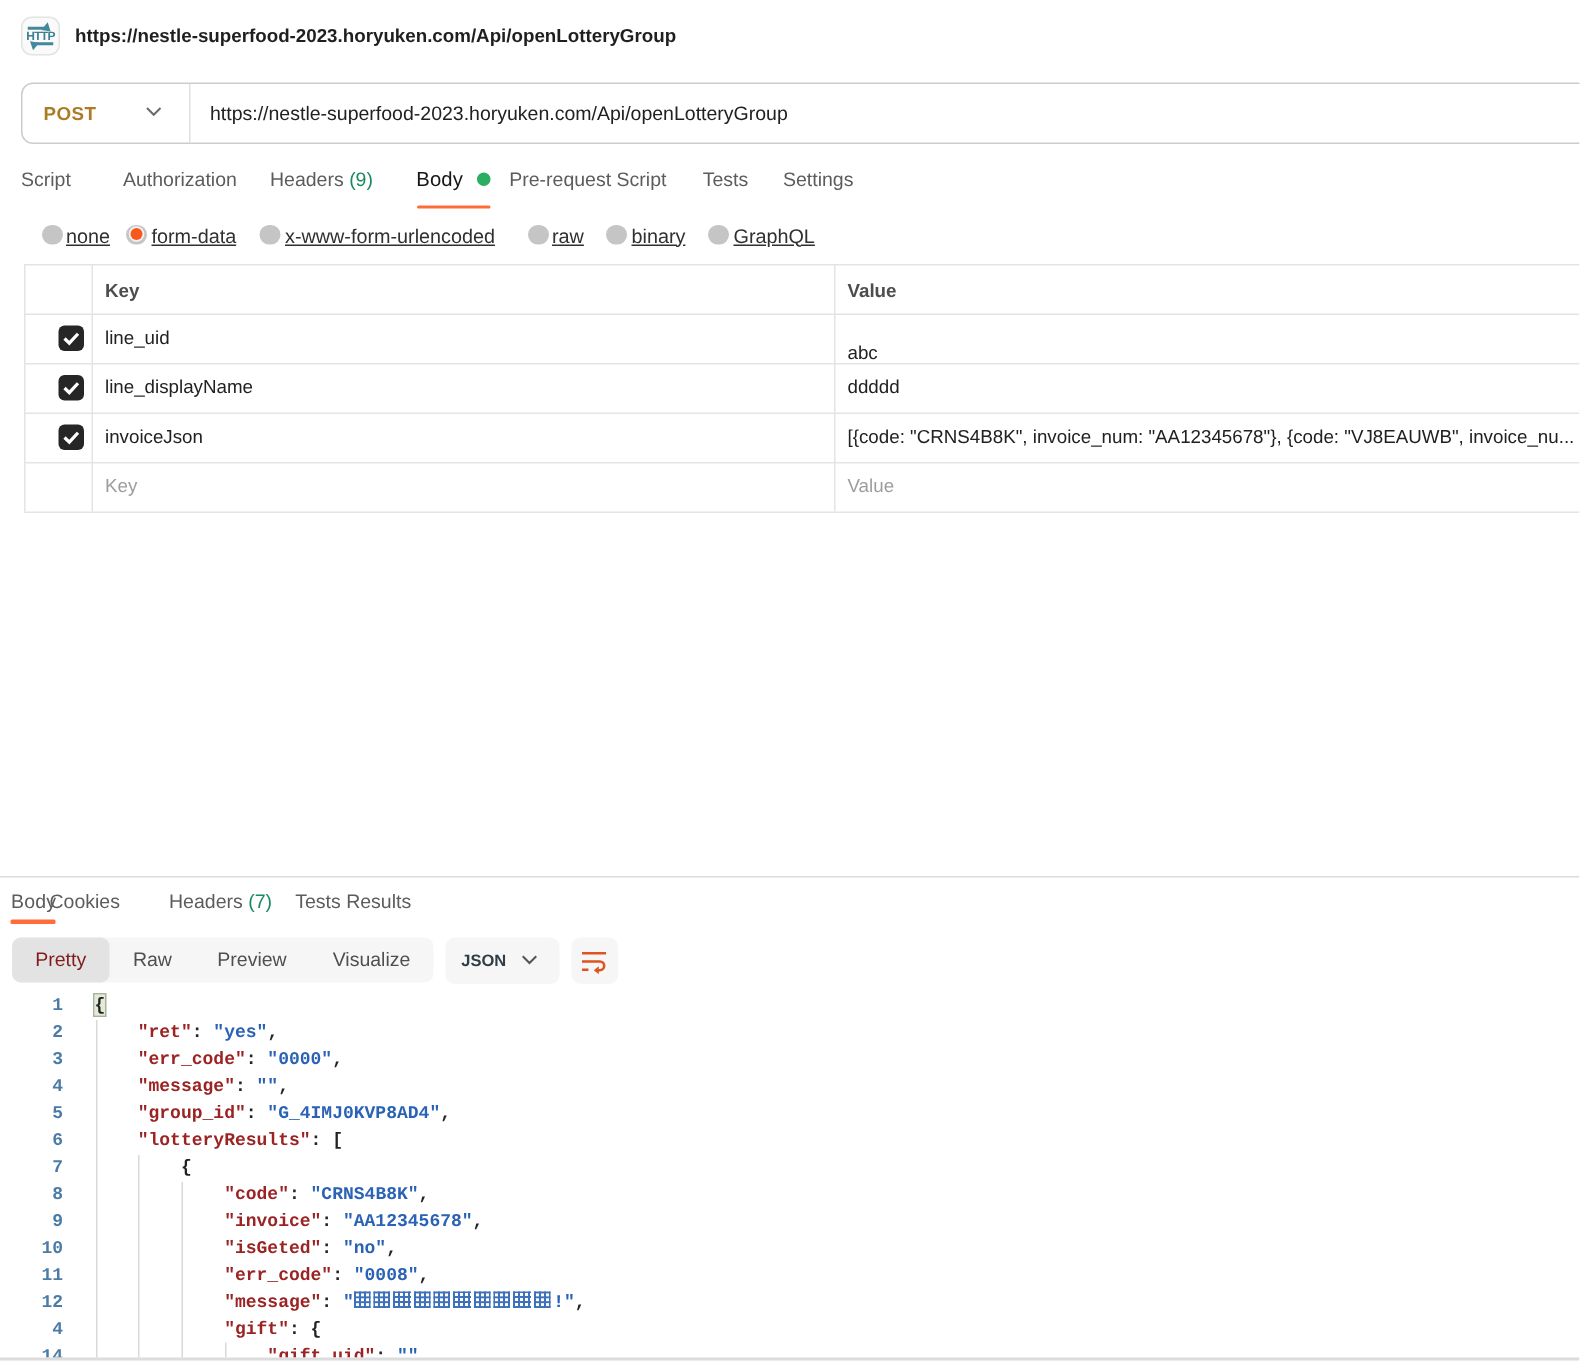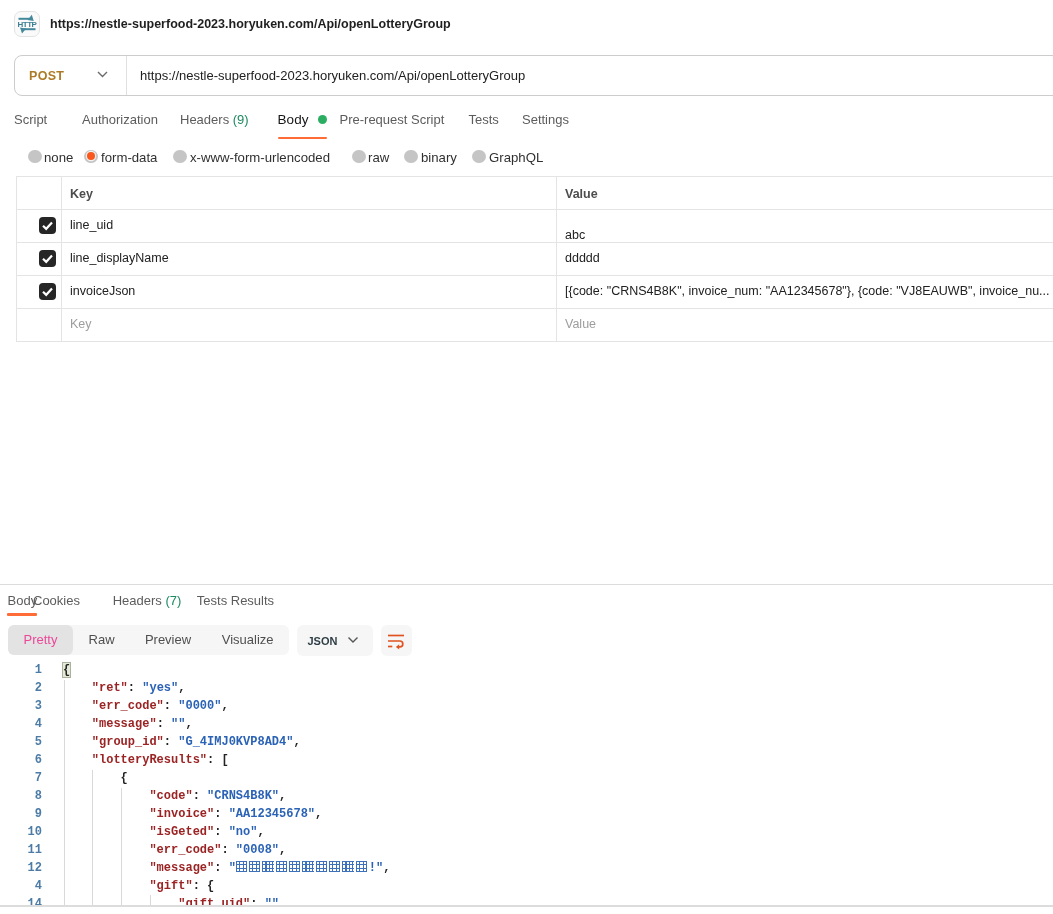--- a/index.html
+++ b/index.html
@@ -17,21 +17,21 @@
   .requrl { left:140px; top:68px; font-size:13px; color:#212121; }
   .tabs { top:112px; font-size:13px; color:#5c5c5c; }
   .grn { color:#1b8a60; }
   .tab-active { color:#161616; font-size:13.5px; letter-spacing:.1px; }
   .dot { left:318px; top:115px; width:9px; height:9px; border-radius:50%; background:#2cae62; }
   .underline1 { left:277.5px; top:136.5px; width:49px; height:2.5px; background:#ff6c37; border-radius:1px; }
   .rc { position:absolute; top:149.5px; width:13.5px; height:13.5px; border-radius:50%; background:#c5c5c5; }
   .rc-sel { background:#c5c5c5; }
   .rc-sel::after { content:""; position:absolute; left:2.6px; top:2.6px; width:8.3px; height:8.3px;
     border-radius:50%; background:#f9571c; box-shadow:0 0 0 1.2px #f3f3f3; }
-  .rlabel { position:absolute; top:149.5px; font-size:13.2px; color:#303030; }
+  .rlabel { position:absolute; top:149.5px; font-size:13.2px; color:#303030;text-decoration:underline; }
   
   .tline { background:#e4e4e4; }
   .cell { position:absolute; font-size:12.5px; color:#212121; }
   .cellh { position:absolute; font-size:12.5px; font-weight:bold; color:#4d4d4d; }
   .ph { color:#9d9d9d; font-weight:normal; }
   .cb { position:absolute; left:38.5px; width:17px; height:17px; background:#262626; border-radius:4px; }
   
   .rtabs { font-size:13px; color:#5c5c5c; }
   .underline2 { left:7.2px; top:613.2px; width:30px; height:2.5px; background:#ff6c37; border-radius:1px; }
   .seg-group { left:7.5px; top:625px; width:281px; height:30px; background:#f6f6f6; border-radius:6px; }
@@ -137,21 +137,21 @@
 
   <div class="abs" style="left:0;top:583.5px;width:1053px;height:1px;background:#dcdcdc"></div>
   <div class="abs rtabs tab-active" style="left:7.4px;top:592.5px">Body</div>
   <div class="abs rtabs" style="left:33px;top:592.5px">Cookies</div>
   <div class="abs rtabs" style="left:112.7px;top:592.5px">Headers <span class="grn">(7)</span></div>
   <div class="abs rtabs" style="left:196.8px;top:592.5px">Tests Results</div>
   <div class="abs underline2"></div>
 
   <div class="abs seg-group"></div>
   <div class="abs seg-sel"></div>
-  <div class="seg" style="left:23.5px;color:#ec4899">Pretty</div>
+  <div class="seg" style="left:23.5px;color:#7f1d1d">Pretty</div>
   <div class="seg" style="left:88.6px">Raw</div>
   <div class="seg" style="left:144.9px">Preview</div>
   <div class="seg" style="left:221.8px">Visualize</div>
   <div class="abs jsonbtn"></div>
   <div class="abs" style="left:307.5px;top:635px;font-size:11px;font-weight:bold;color:#2f3e46">JSON</div>
   <svg class="abs" style="left:347px;top:636px" width="12" height="8" viewBox="0 0 12 8">
     <path d="M1.5 1.5 L6 6 L10.5 1.5" fill="none" stroke="#555" stroke-width="1.4"></path>
   </svg>
   <div class="abs wrapbtn"></div>
   <svg class="abs" style="left:387px;top:630px" width="18" height="20" viewBox="0 0 18 20">

